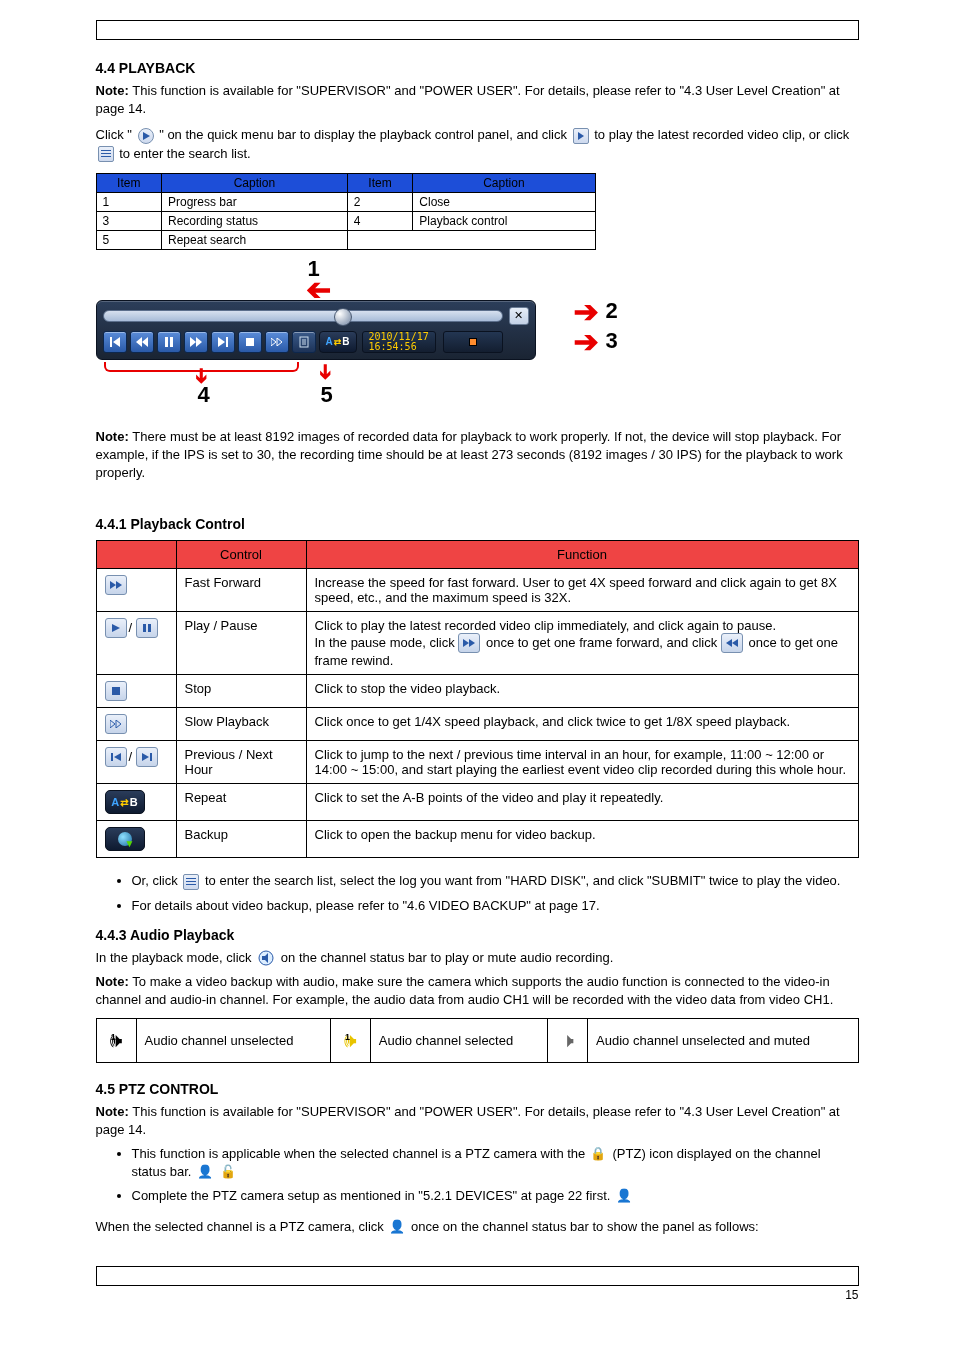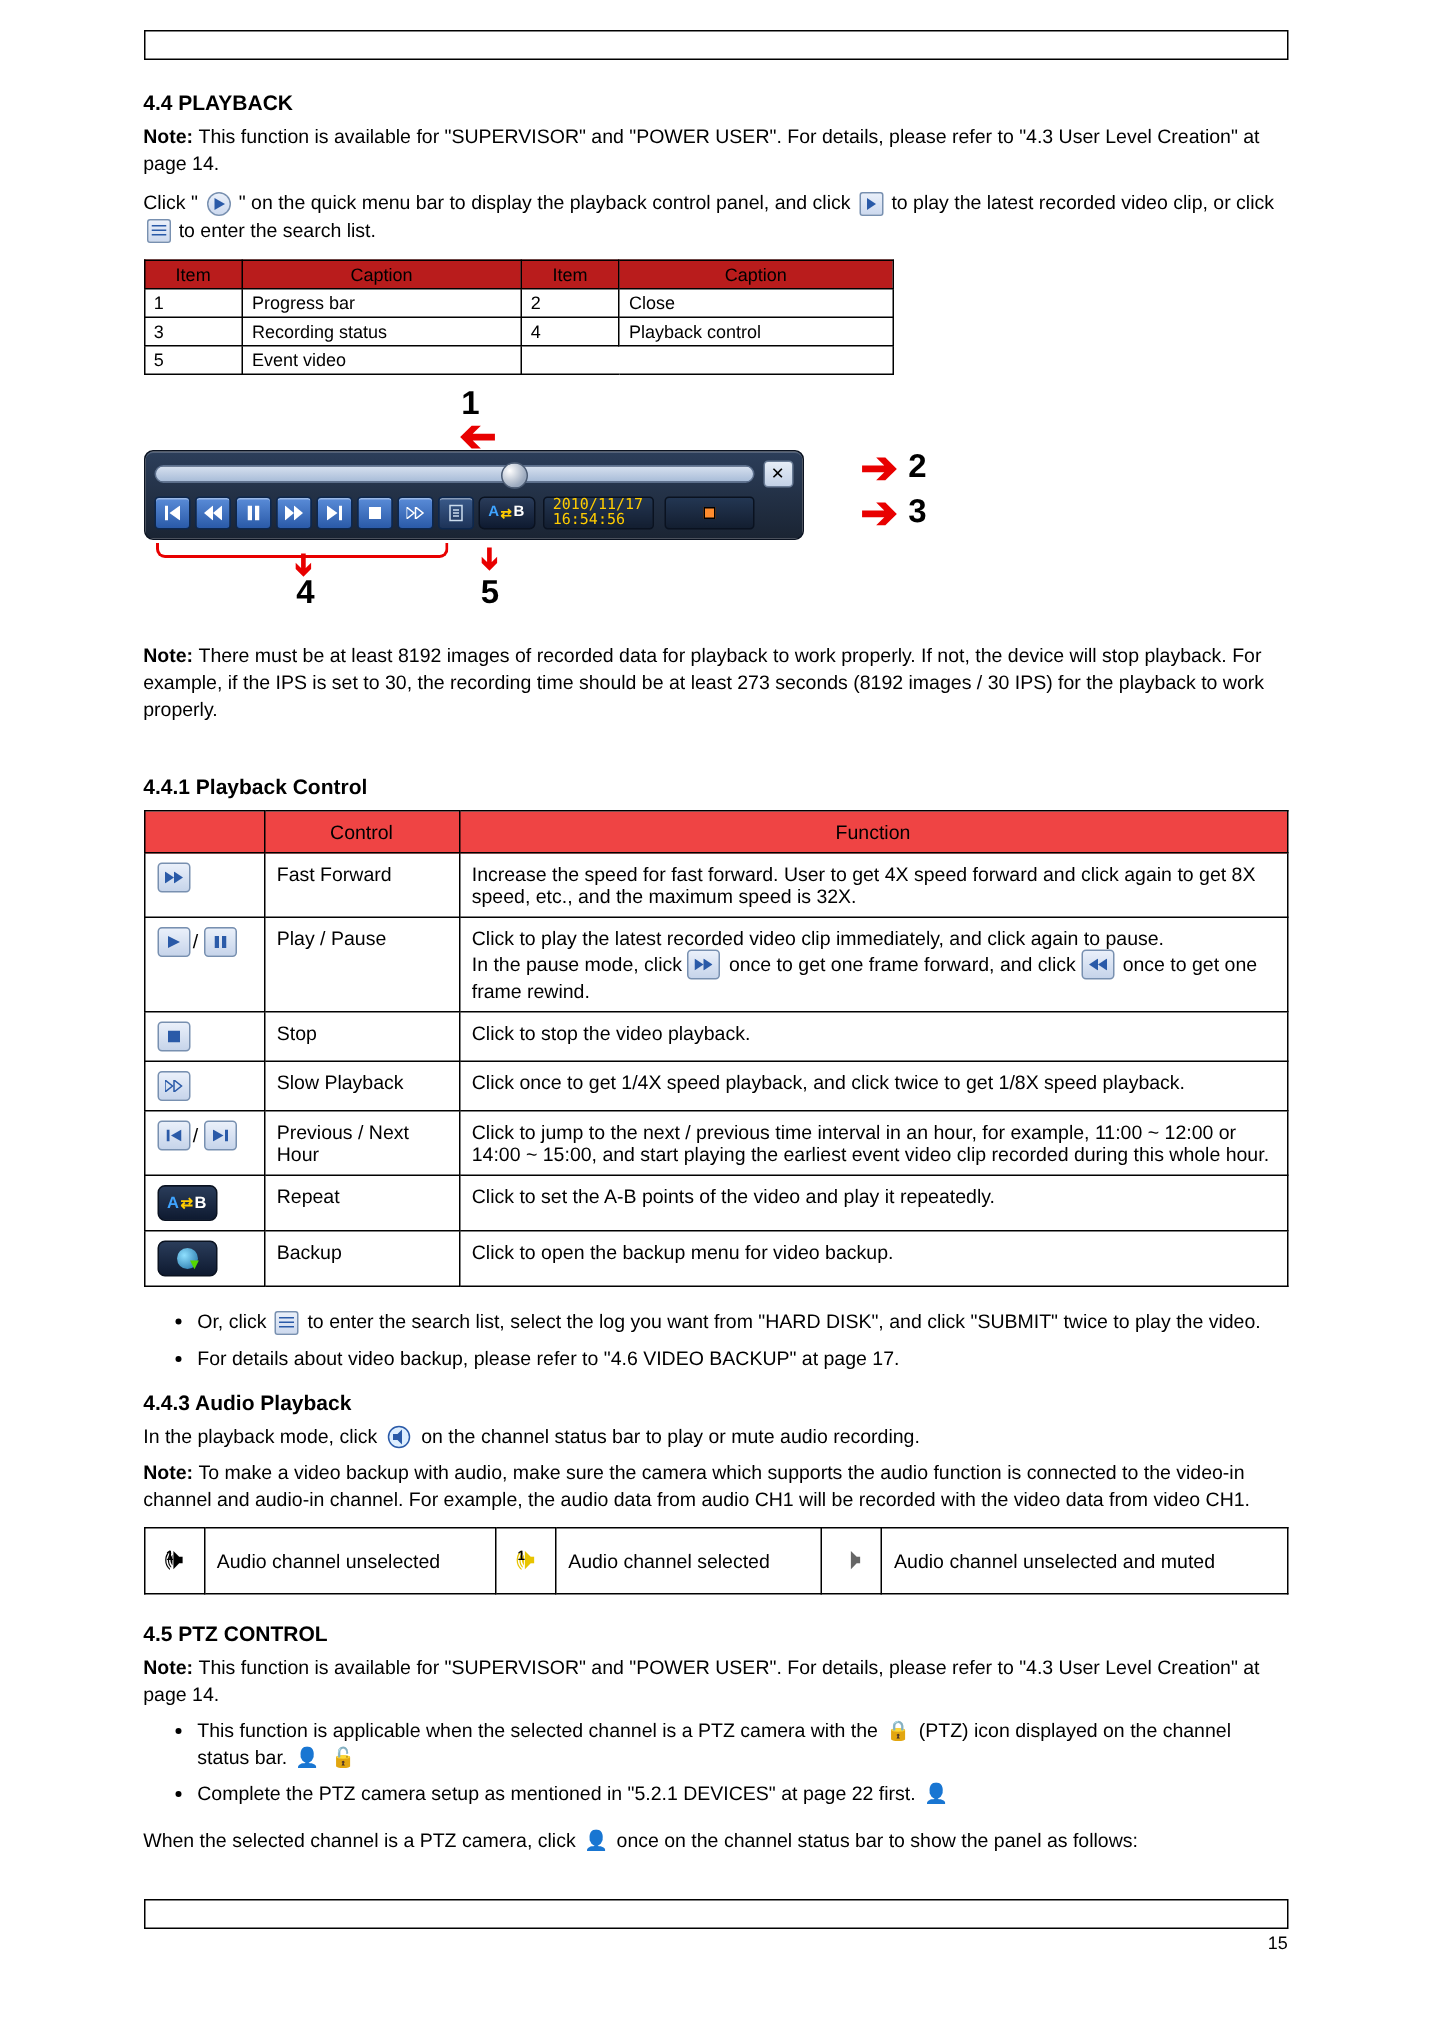--- a/index.html
+++ b/index.html
@@ -46,21 +46,21 @@
     border-collapse: collapse;
     border: 1px solid #000;
     margin: 10px 0;
     width: 500px;
     font-size: 12px;
   }
   .item-caption-table td, .item-caption-table th {
     border: 1px solid #000;
     padding: 2px 6px;
   }
-  .item-caption-table th { background: #b91c1c; font-weight: normal; text-align: center; }
+  .item-caption-table th { background: #1d4ed8; font-weight: normal; text-align: center; }
   .player-image {
     width: 480px;
     position: relative;
     margin: 8px 0 20px 0;
   }
   .player-panel {
     background: linear-gradient(#2c3e5a,#1a2433);
     border: 1px solid #0a1220;
     border-radius: 6px;
     padding: 6px;
@@ -281,21 +281,21 @@
       <td>Close</td>
     </tr>
     <tr>
       <td>3</td>
       <td>Recording status</td>
       <td>4</td>
       <td>Playback control</td>
     </tr>
     <tr>
       <td>5</td>
-      <td>Event video</td>
+      <td>Repeat search</td>
       <td colspan="2"></td>
     </tr>
   </tbody>
     </table>
 
   <div class="player-image">
     <span class="label-num" style="left:212px;top:-4px">1</span>
     <span class="arrow-red" style="left:210px;top:14px;transform:rotate(180deg)">➔</span>
     <span class="label-num" style="left:510px;top:38px">2</span>
     <span class="arrow-red" style="left:478px;top:34px">➔</span>

